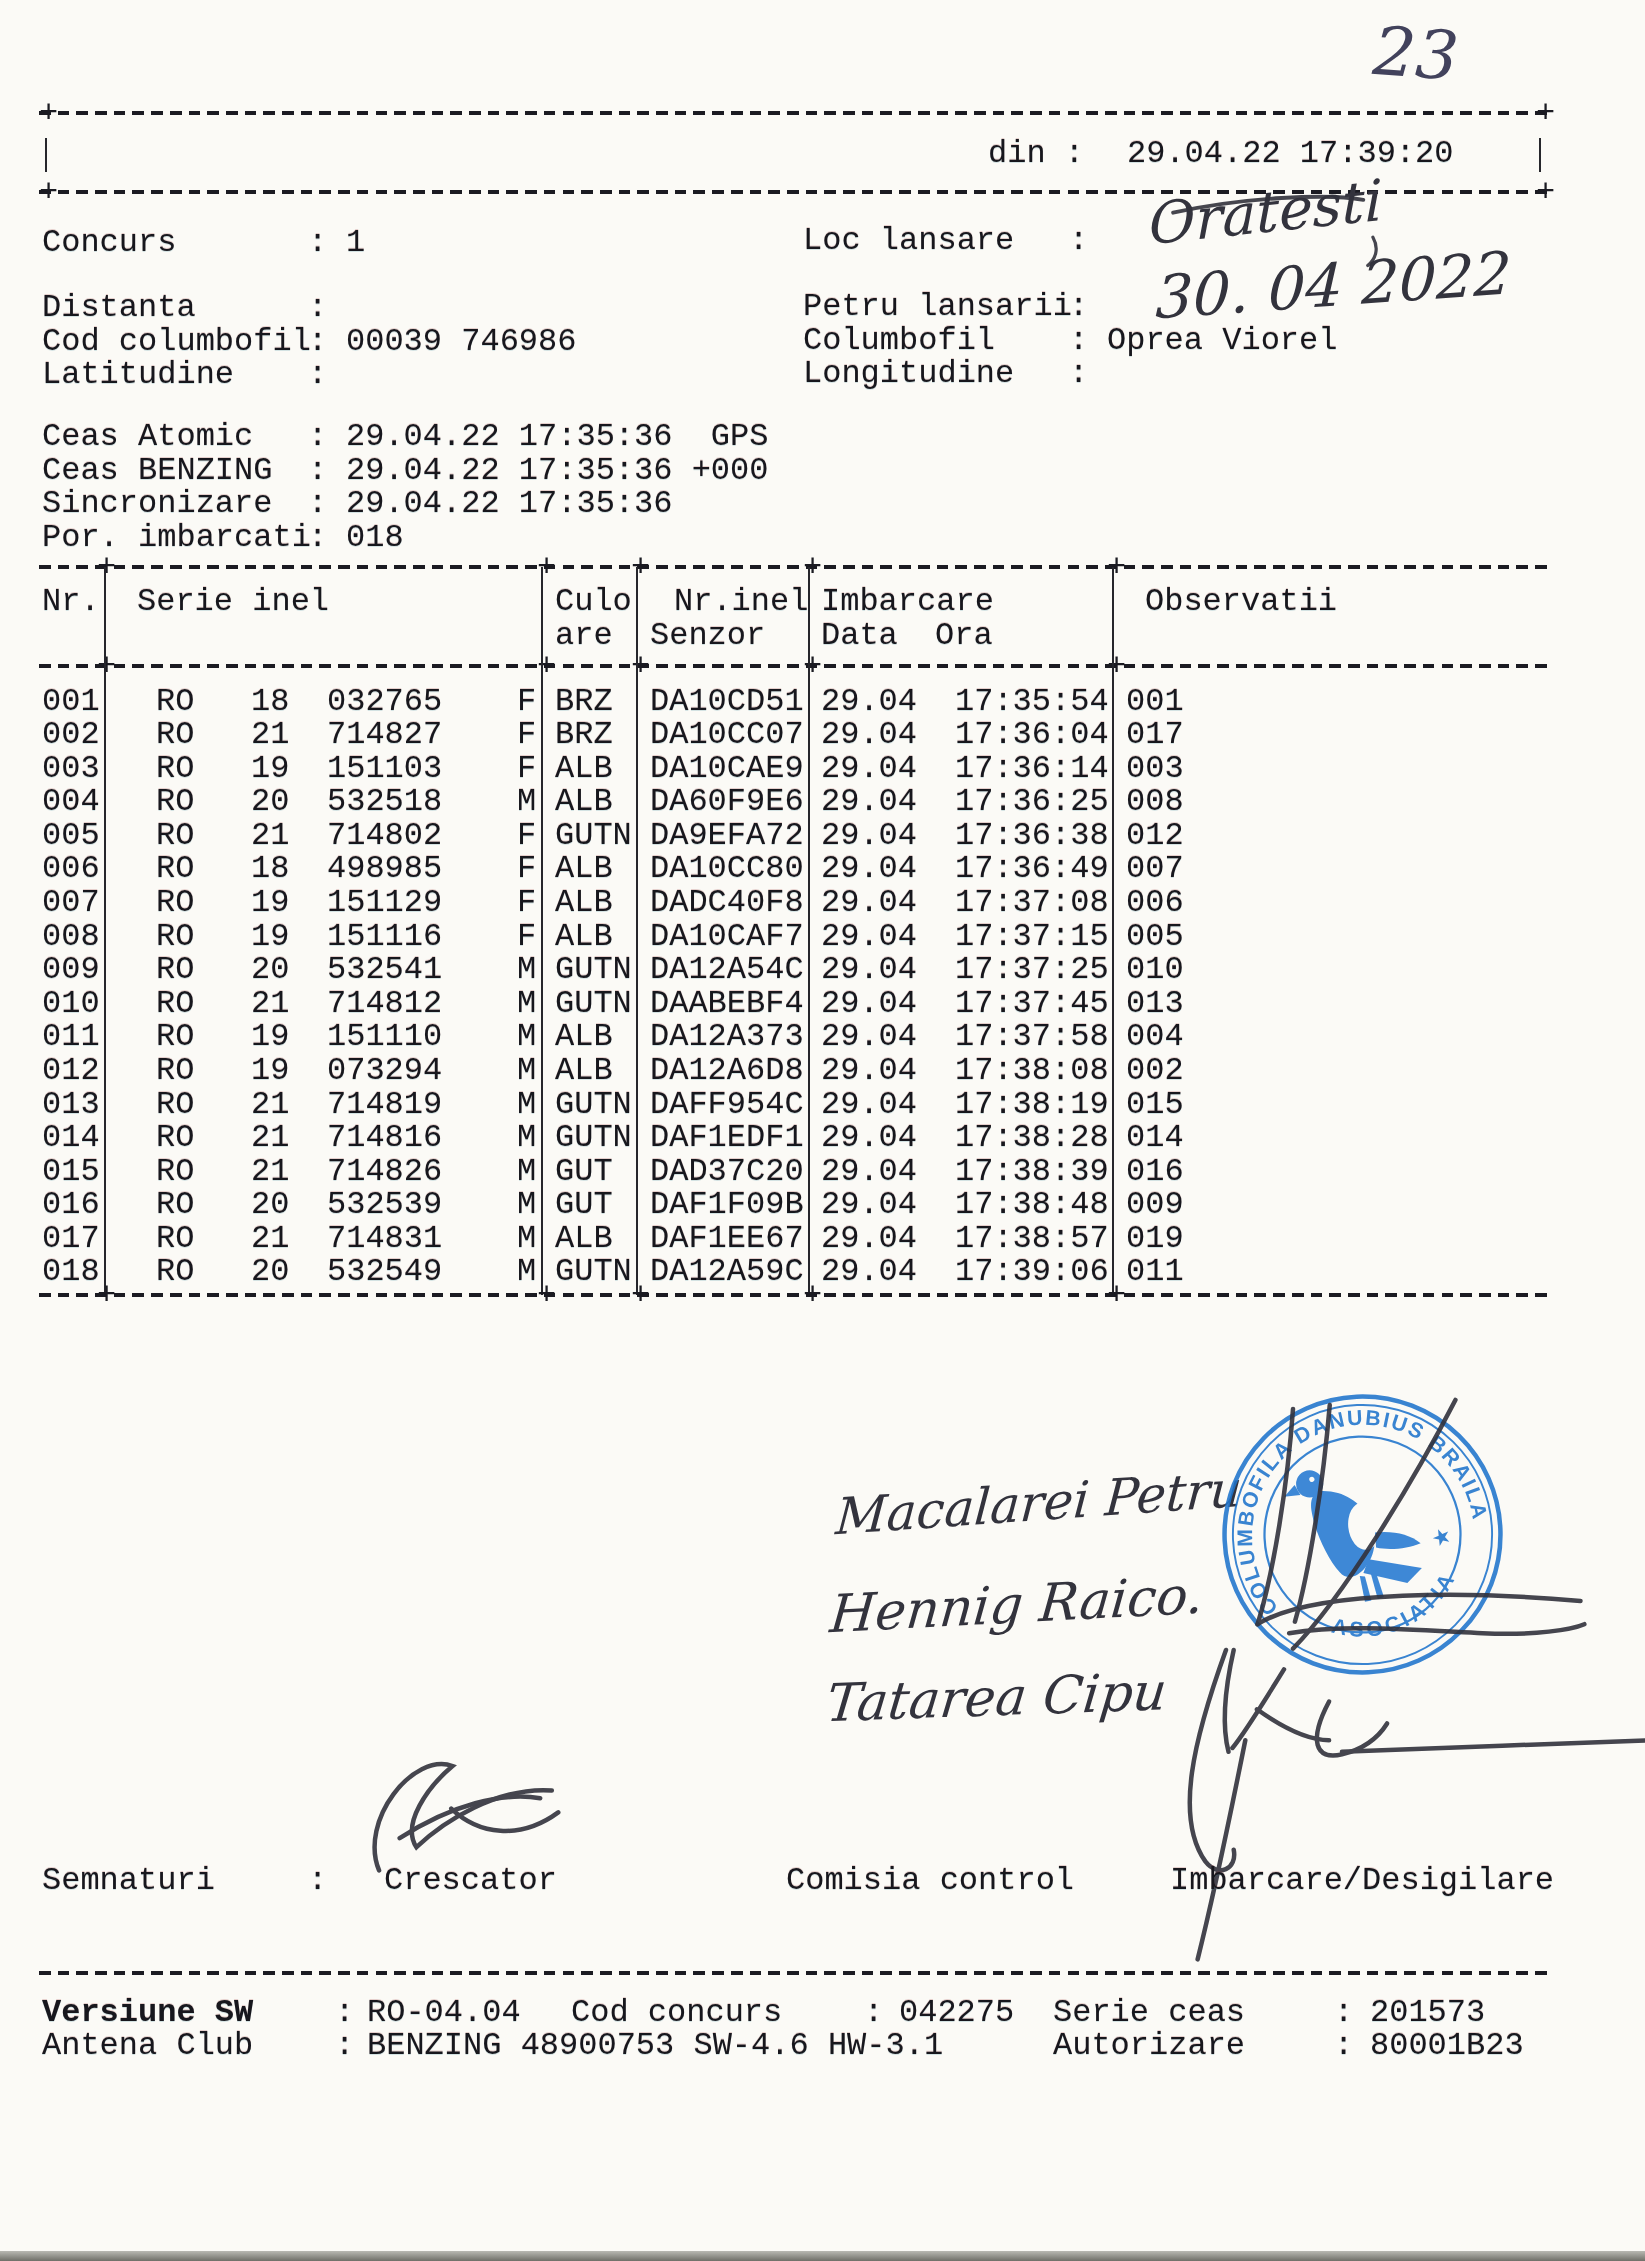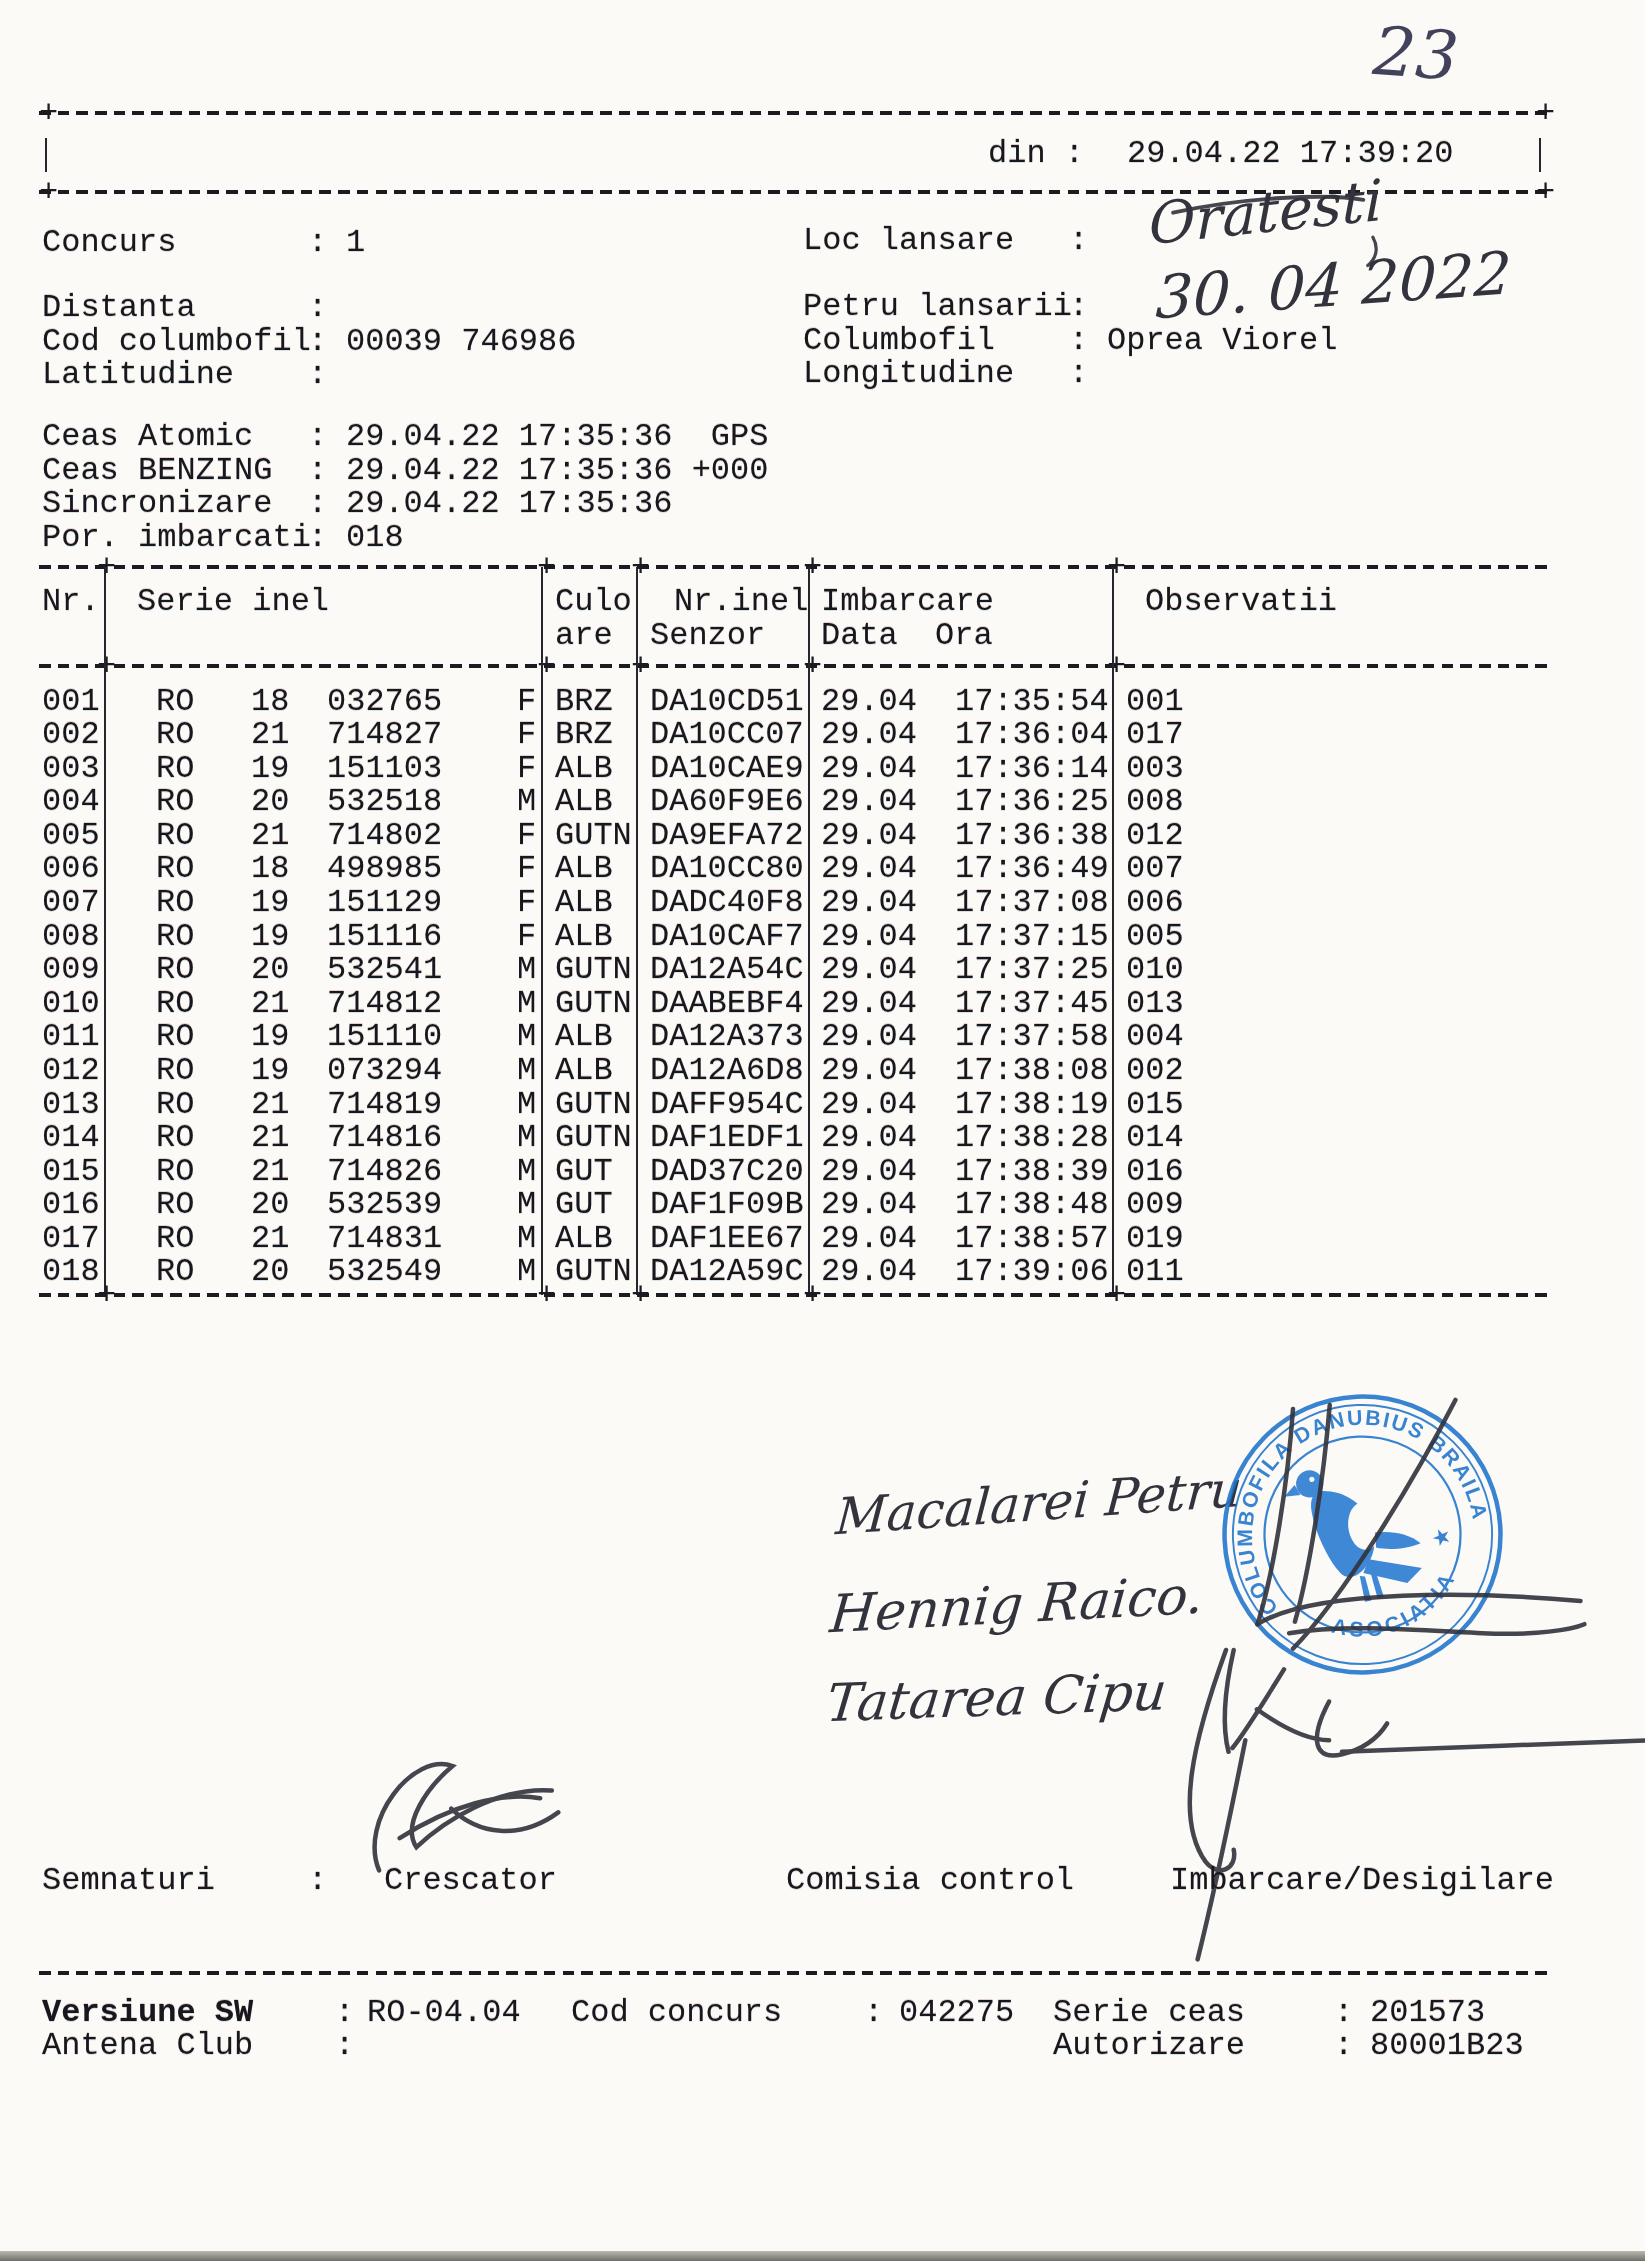--- a/index.html
+++ b/index.html
@@ -432,20 +432,21 @@
   <span class="pt" style="left:367px;top:1996px;">RO-04.04</span>
   <span class="pt" style="left:571px;top:1996px;">Cod concurs</span>
   <span class="pt" style="left:864px;top:1996px;">:</span>
   <span class="pt" style="left:899px;top:1996px;">042275</span>
   <span class="pt" style="left:1053px;top:1996px;">Serie ceas</span>
   <span class="pt" style="left:1334px;top:1996px;">:</span>
   <span class="pt" style="left:1370px;top:1996px;">201573</span>
 
   <span class="pt" style="left:42px;top:2029px;">Antena Club</span>
   <span class="pt" style="left:335px;top:2029px;">:</span>
+  <span class="pt" style="left:367px;top:2029px;">BENZING 48900753 SW-4.6 HW-3.1</span>
   <span class="pt" style="left:1053px;top:2029px;">Autorizare</span>
   <span class="pt" style="left:1334px;top:2029px;">:</span>
   <span class="pt" style="left:1370px;top:2029px;">80001B23</span>
 
 
   <div style="position:absolute;left:0;right:0;bottom:0;height:10.3px;background:linear-gradient(#b9b9b2,#6f6f68);"></div>
 </div>
 
 
 </body></html>

